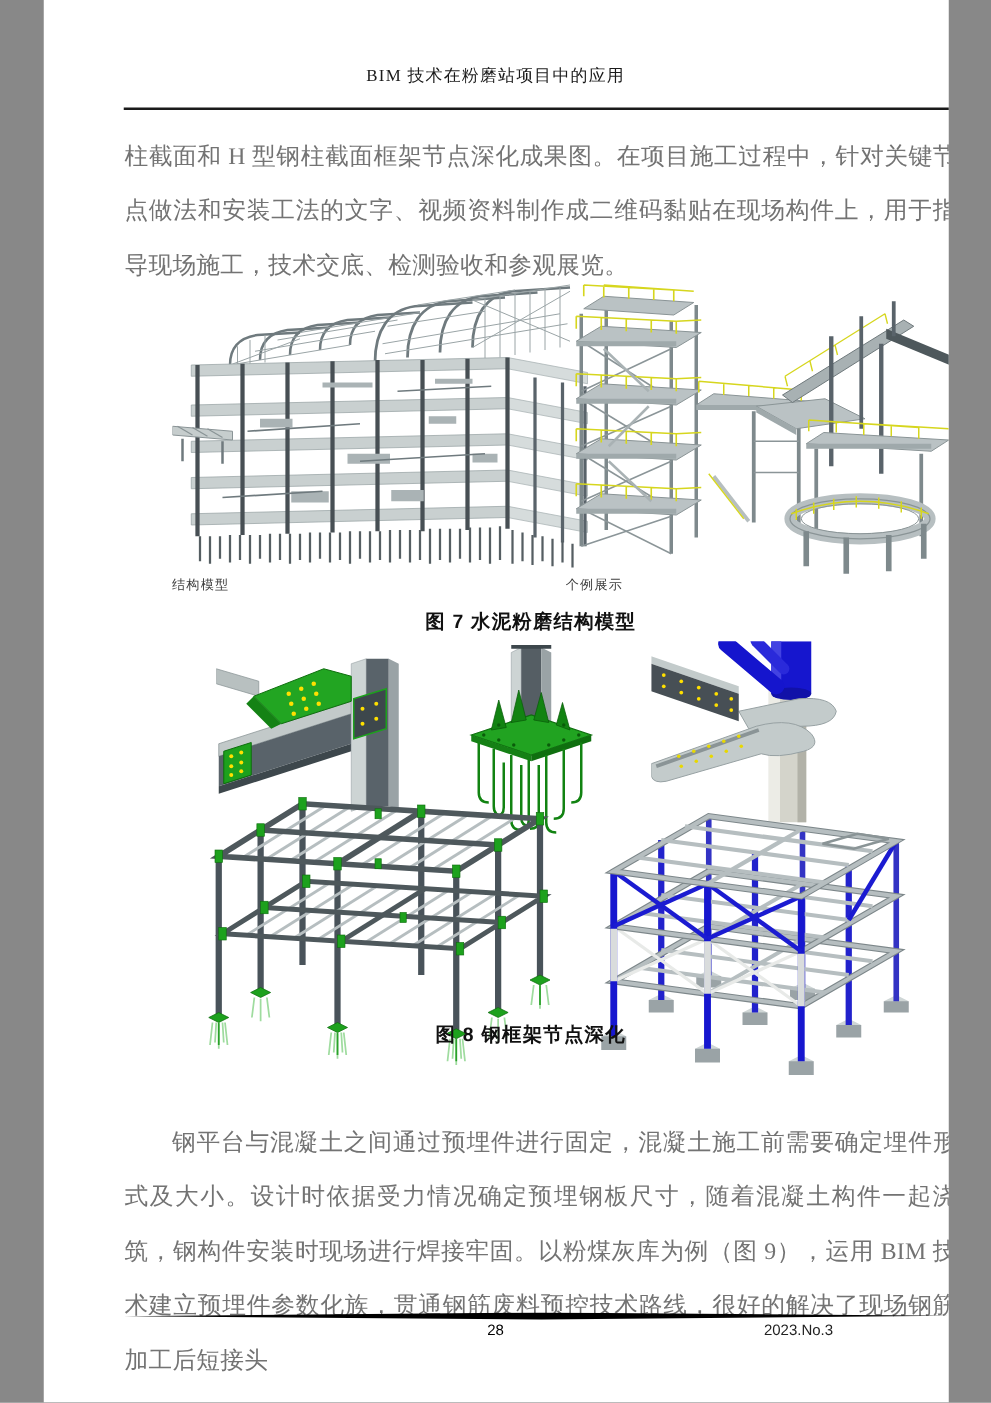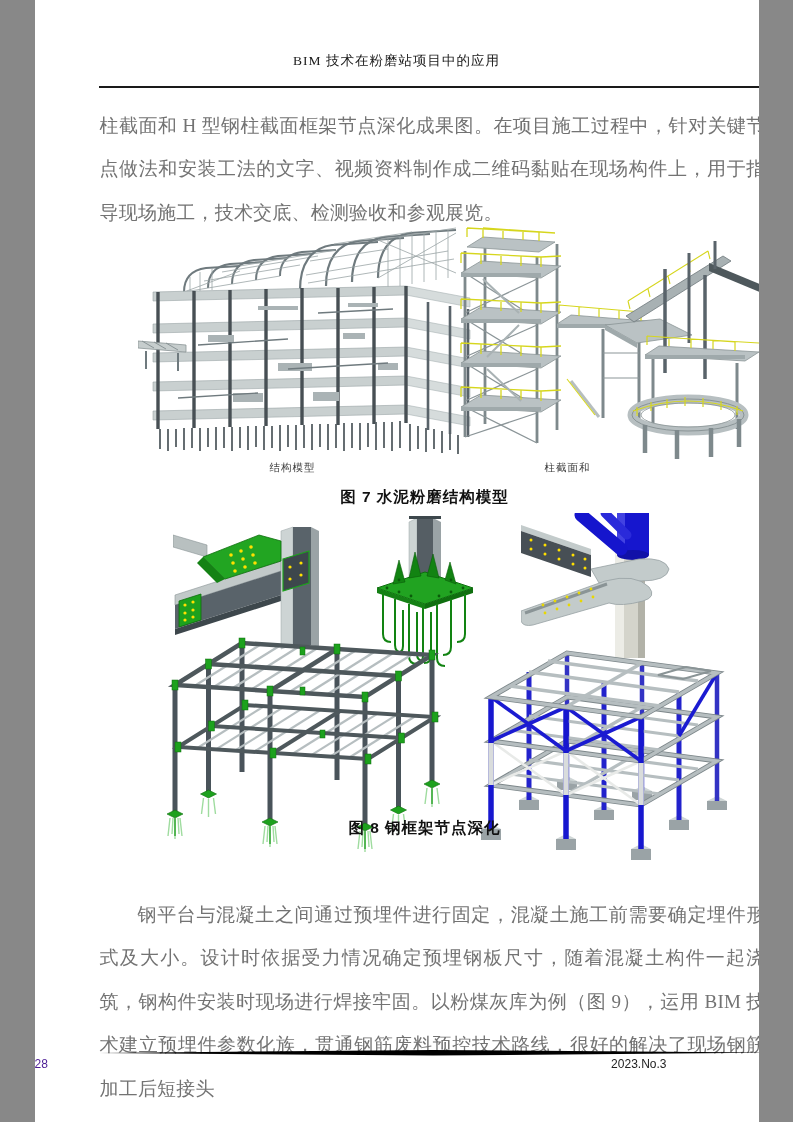--- a/index.html
+++ b/index.html
@@ -5,25 +5,25 @@
   html,body{margin:0;padding:0;background:#888;}
   .page{position:relative;width:724px;height:1122px;background:#ffffff;margin:0 auto;overflow:hidden;
         font-family:"Liberation Serif",serif;color:#111;}
   .abs{position:absolute;}
   .header-title{top:52px;left:0;width:100%;text-align:center;font-size:13.5px;letter-spacing:1px;color:#1a1a1a;}
   .header-rule{top:86px;left:64px;width:668px;height:2px;background:#1a1a1a;}
   .body-para{left:65px;width:666px;font-size:19px;line-height:43.4px;text-align:justify;color:#737373;
              letter-spacing:0.2px;}
   .para1{top:85px;}
   .para2{top:874px;text-indent:2em;}
-  .sublabel{font-size:10.5px;color:#3c3c3c;text-align:center;letter-spacing:1px;}
+  .sublabel{font-size:10.5px;color:#3c3c3c;letter-spacing:1px;}
   .fig-caption{left:0;width:100%;text-align:center;font-weight:bold;font-size:15.5px;
                font-family:"Liberation Sans",sans-serif;color:#111;letter-spacing:1px;margin-left:28px;}
-  .footer-pagenum{top:1057px;left:0;width:100%;font-size:12px;
-                  font-family:"Liberation Sans",sans-serif;color:#4c1d95;}
+  .footer-pagenum{top:1057px;left:0;width:100%;text-align:center;font-size:12px;
+                  font-family:"Liberation Sans",sans-serif;color:#000000;}
   .footer-issue{top:1057px;right:92px;font-size:12px;font-family:"Liberation Sans",sans-serif;color:#222;}
   svg{display:block;}
 </style>
 </head>
 <body>
 
 <div class="page">
 
   <div class="abs header-title">BIM 技术在粉磨站项目中的应用</div>
   <div class="abs header-rule"></div>
@@ -267,21 +267,21 @@
         <path d="M184,194 l0,9 M198,189 l0,9 M214,186 l0,9 M232,184 l0,9 M250,185 l0,9 M268,188 l0,9 M284,193 l0,9"></path>
       </g>
       <line x1="192" y1="212" x2="192" y2="240" stroke="#7e898c" stroke-width="4.5"></line>
       <line x1="224" y1="217" x2="224" y2="246" stroke="#7e898c" stroke-width="4.5"></line>
       <line x1="258" y1="215" x2="258" y2="244" stroke="#7e898c" stroke-width="4.5"></line>
       <line x1="286" y1="206" x2="286" y2="234" stroke="#7e898c" stroke-width="4.5"></line>
     </g>
   </svg>
 
   <div class="abs sublabel" style="left:103px;top:461px;width:310px">结构模型</div>
-  <div class="abs sublabel" style="left:418px;top:461px;width:230px">柱截面和</div>
+  <div class="abs sublabel" style="left:418px;top:461px;width:230px">个例展示</div>
   <div class="abs fig-caption" style="top:487px">图 7  水泥粉磨结构模型</div>
 
   <svg class="abs" style="left:138px;top:517px" width="175" height="133" viewBox="0 0 175 133">
 
     <polygon points="0,18 34,28 34,40 0,30" fill="#b8c0c0" stroke="#8a9496" stroke-width="0.6"></polygon>
 
     <polygon points="2,78 108,44 108,54 2,88" fill="#c2c9c9" stroke="#8a9496" stroke-width="0.6"></polygon>
     <polygon points="2,88 108,54 108,78 2,112" fill="#59636a"></polygon>
     <polygon points="2,112 108,78 108,84 2,118" fill="#3d474c"></polygon>
 

